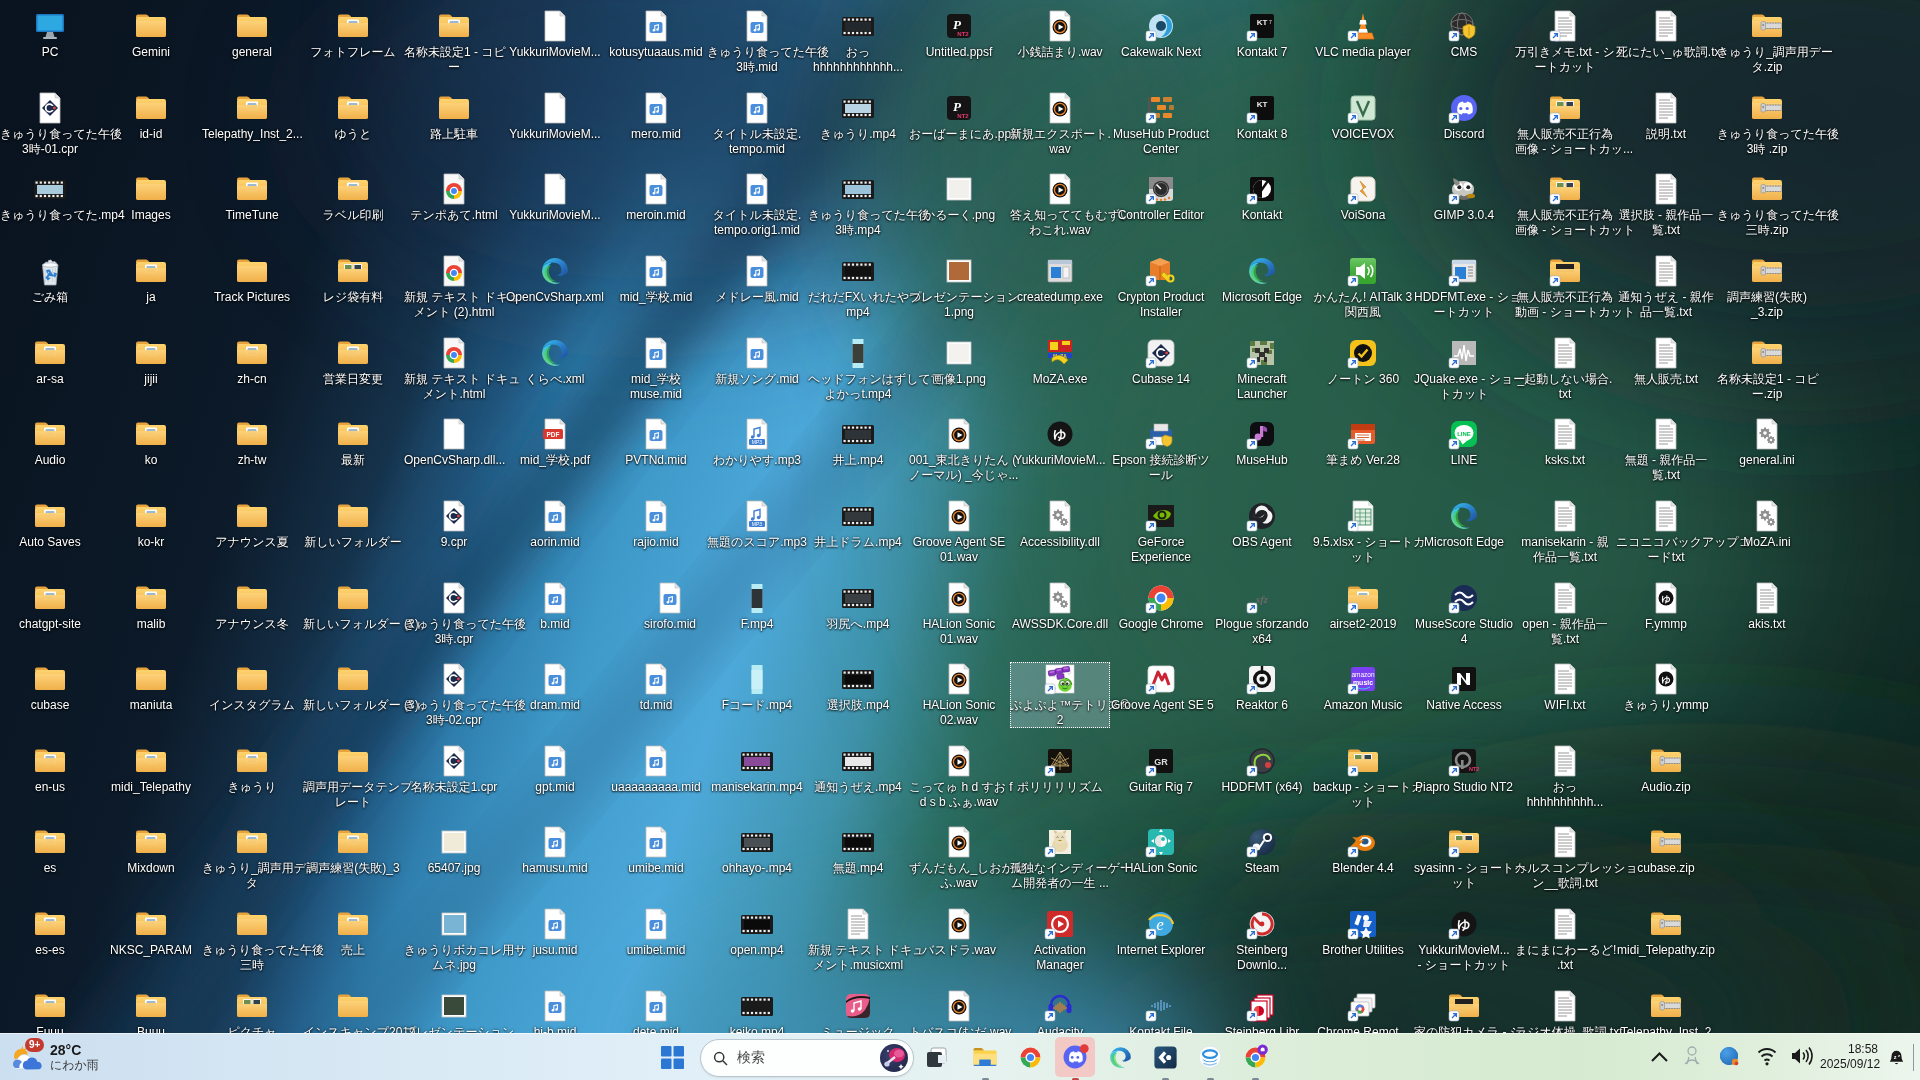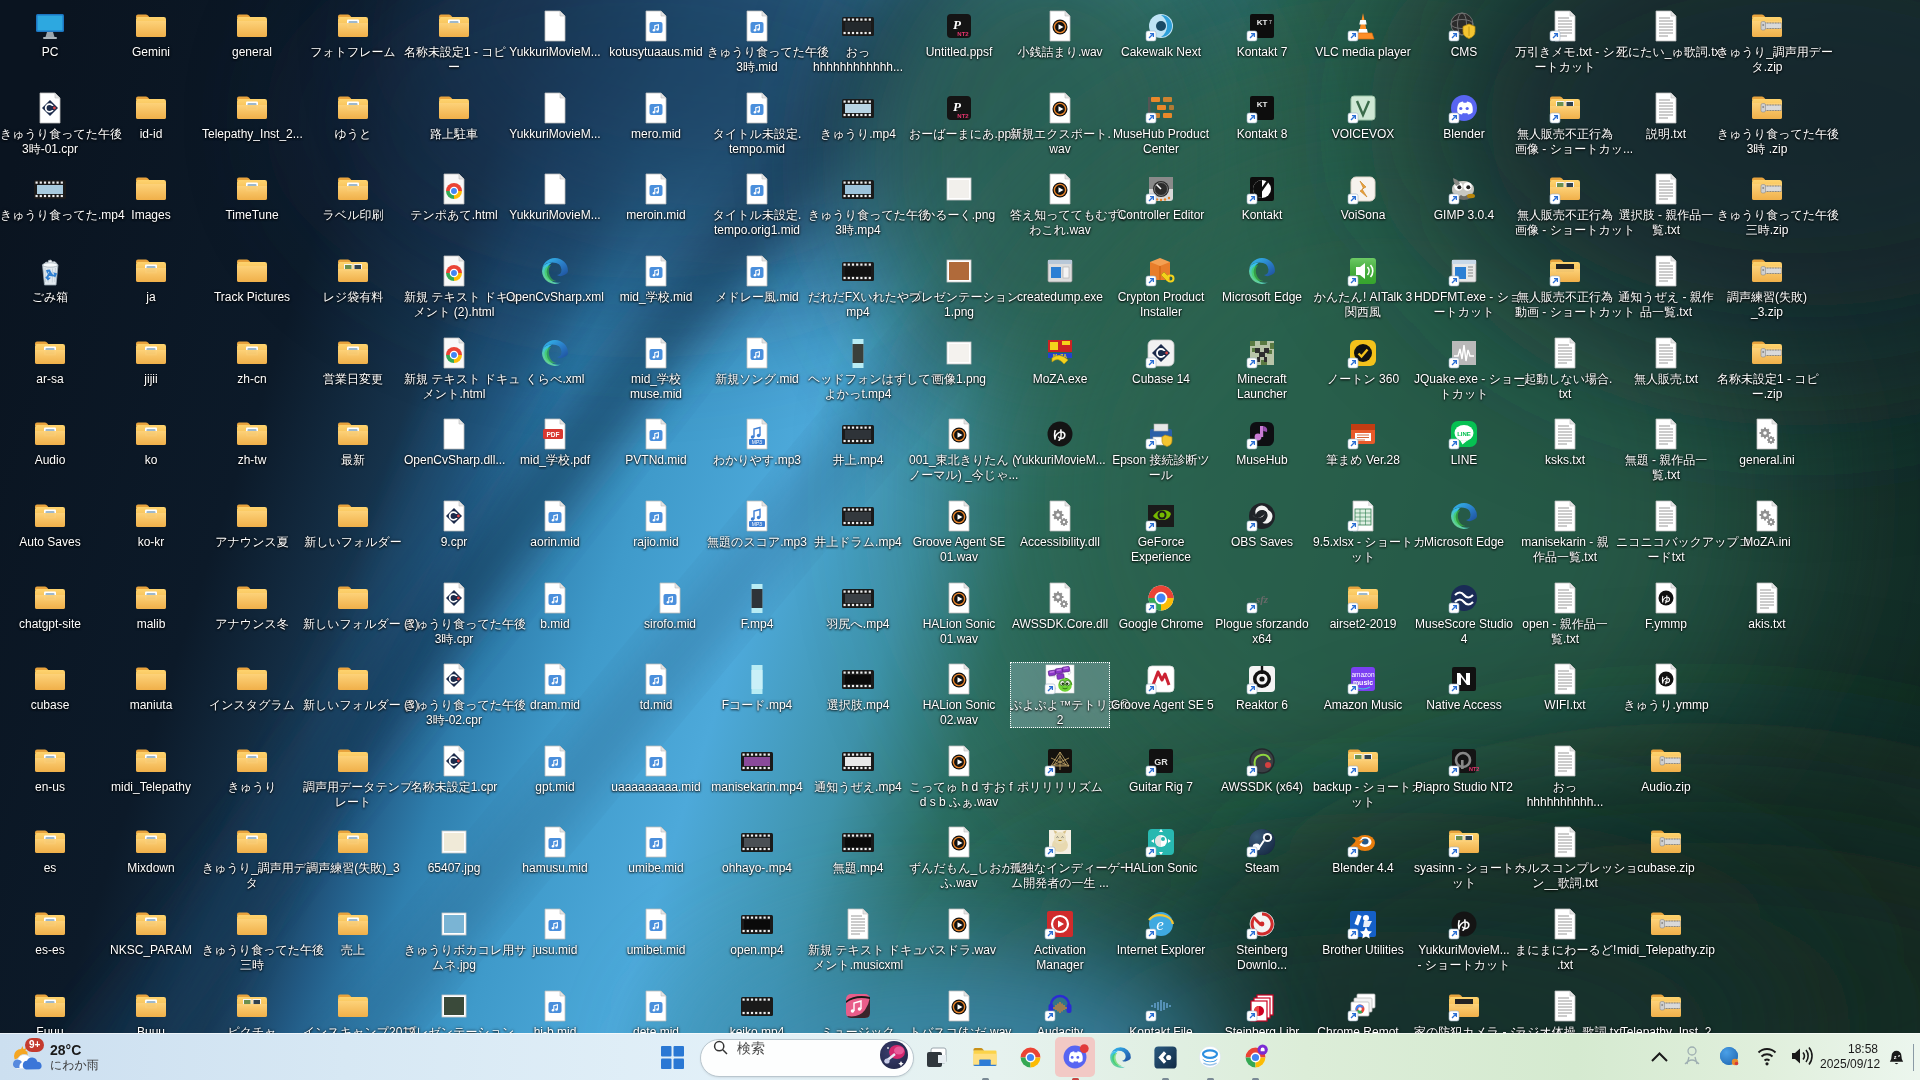--- a/index.html
+++ b/index.html
@@ -965,21 +965,21 @@
   </div>
 <div class="cell" style="left:1414px;top:91px">
     <svg class="i" viewBox="0 0 34 34" style="">
       <use href="#discord"></use>
       <g>
         <rect x="2" y="22" width="10" height="10" rx="2" fill="#fff" stroke="#9db4c8" stroke-width=".6"></rect>
         <path d="M5 29 L9.2 24.8 M9.4 28 V24.6 H6" stroke="#2b6fd4" stroke-width="1.3" fill="none"></path>
       </g>
     </svg>
     <div class="lb">
-      <div>Blender</div>
+      <div>Discord</div>
     </div>
   </div>
 <div class="cell" style="left:1515px;top:91px">
     <svg class="i" viewBox="0 0 34 34" style="">
       <use href="#folderpic"></use>
       <g>
         <rect x="2" y="22" width="10" height="10" rx="2" fill="#fff" stroke="#9db4c8" stroke-width=".6"></rect>
         <path d="M5 29 L9.2 24.8 M9.4 28 V24.6 H6" stroke="#2b6fd4" stroke-width="1.3" fill="none"></path>
       </g>
     </svg>
@@ -1778,21 +1778,21 @@
   </div>
 <div class="cell" style="left:1212px;top:499px">
     <svg class="i" viewBox="0 0 34 34" style="">
       <use href="#obs"></use>
       <g>
         <rect x="2" y="22" width="10" height="10" rx="2" fill="#fff" stroke="#9db4c8" stroke-width=".6"></rect>
         <path d="M5 29 L9.2 24.8 M9.4 28 V24.6 H6" stroke="#2b6fd4" stroke-width="1.3" fill="none"></path>
       </g>
     </svg>
     <div class="lb">
-      <div>OBS Saves</div>
+      <div>OBS Agent</div>
     </div>
   </div>
 <div class="cell" style="left:1313px;top:499px">
     <svg class="i" viewBox="0 0 34 34" style="">
       <use href="#xlsx"></use>
       <g>
         <rect x="2" y="22" width="10" height="10" rx="2" fill="#fff" stroke="#9db4c8" stroke-width=".6"></rect>
         <path d="M5 29 L9.2 24.8 M9.4 28 V24.6 H6" stroke="#2b6fd4" stroke-width="1.3" fill="none"></path>
       </g>
     </svg>
@@ -2267,21 +2267,21 @@
   </div>
 <div class="cell" style="left:1212px;top:744px">
     <svg class="i" viewBox="0 0 34 34" style="">
       <use href="#reaper"></use>
       <g>
         <rect x="2" y="22" width="10" height="10" rx="2" fill="#fff" stroke="#9db4c8" stroke-width=".6"></rect>
         <path d="M5 29 L9.2 24.8 M9.4 28 V24.6 H6" stroke="#2b6fd4" stroke-width="1.3" fill="none"></path>
       </g>
     </svg>
     <div class="lb">
-      <div>AWSSDK (x64)</div>
+      <div>HDDFMT (x64)</div>
     </div>
   </div>
 <div class="cell" style="left:1313px;top:744px">
     <svg class="i" viewBox="0 0 34 34" style="">
       <use href="#folderpic"></use>
       <g>
         <rect x="2" y="22" width="10" height="10" rx="2" fill="#fff" stroke="#9db4c8" stroke-width=".6"></rect>
         <path d="M5 29 L9.2 24.8 M9.4 28 V24.6 H6" stroke="#2b6fd4" stroke-width="1.3" fill="none"></path>
       </g>
     </svg>
@@ -2819,21 +2819,21 @@
     <div class="tbi" style="left:652px">
       <svg width="23" height="23" viewBox="0 0 23 23">
         <g fill="#2a78d4">
           <rect x="0" y="0" width="10.5" height="10.5" rx="1"></rect>
           <rect x="12.5" y="0" width="10.5" height="10.5" rx="1"></rect>
           <rect x="0" y="12.5" width="10.5" height="10.5" rx="1"></rect>
           <rect x="12.5" y="12.5" width="10.5" height="10.5" rx="1"></rect>
         </g>
       </svg>
     </div>
-    <div style="position:absolute;left:700px;top:5px;width:212px;height:36px;background:#fdfefe;border:1px solid #b9c6ce;border-radius:19px;display:flex;box-shadow:0 1px 2px rgba(0,0,0,.08)">
+    <div style="position:absolute;left:700px;top:5px;width:212px;height:36px;background:#fdfefe;border:1px solid #b9c6ce;border-radius:19px;display:flex;align-items:center;box-shadow:0 1px 2px rgba(0,0,0,.08)">
 <svg width="15" height="15" viewBox="0 0 15 15" style="margin-left:12px">
         <circle cx="6.2" cy="6.2" r="4.6" fill="none" stroke="#333" stroke-width="1.5"></circle>
         <path d="M9.8 9.8 L14 14" stroke="#333" stroke-width="1.5"></path>
       </svg>
 <span style="margin-left:9px;font-size:14px;color:#4a4a4a">検索</span>
 <svg width="30" height="30" viewBox="0 0 30 30" style="margin-left:auto;margin-right:4px">
         <defs>
           <radialGradient id="sg" cx=".4" cy=".4" r=".9">
             <stop offset="0" stop-color="#3a3f6e"></stop>
             <stop offset="1" stop-color="#1a1f3e"></stop>

